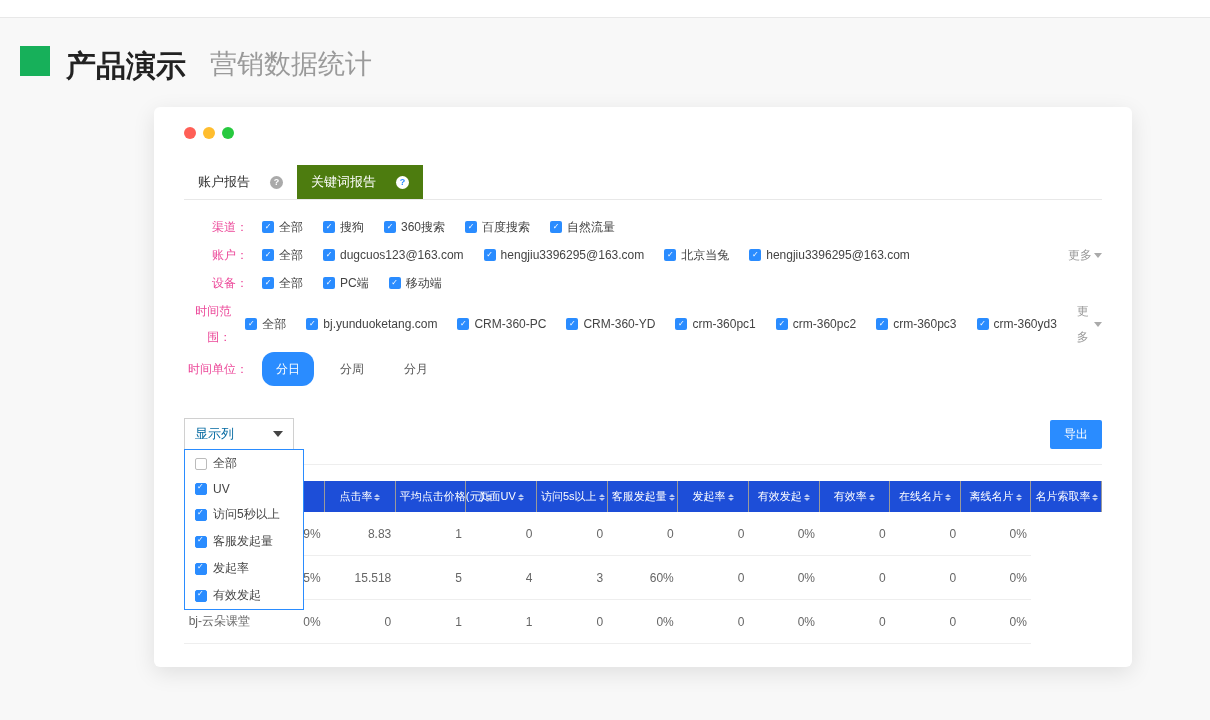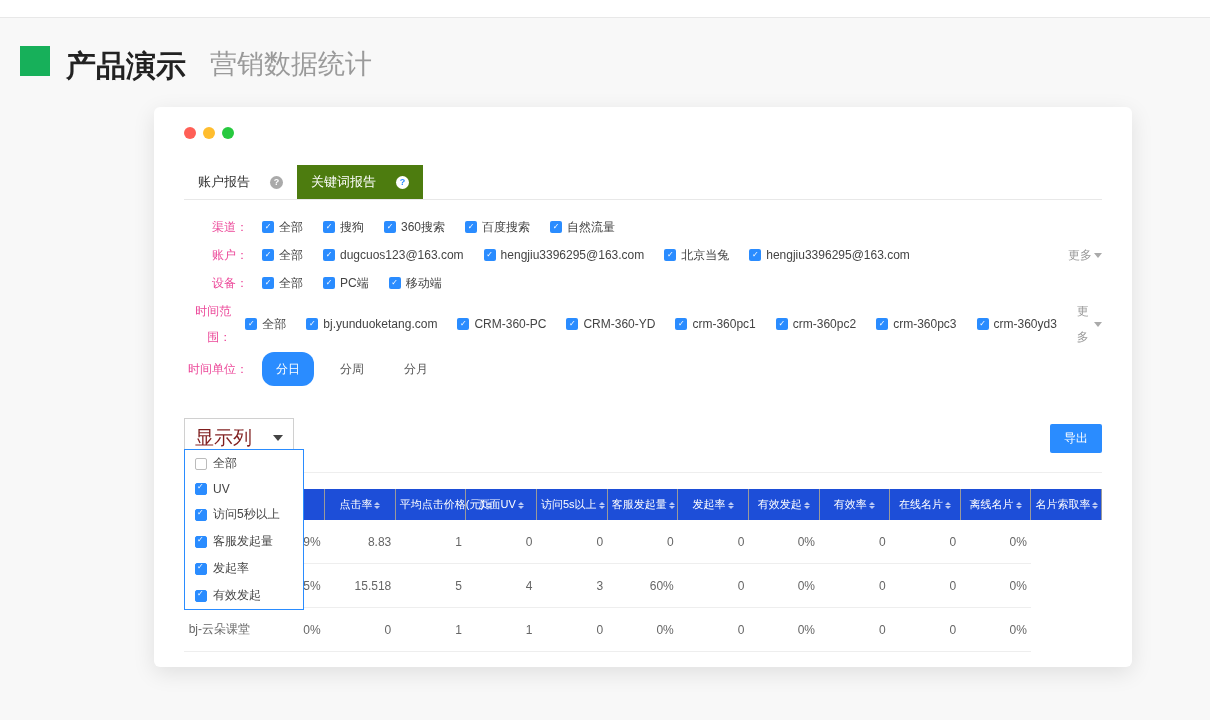--- a/index.html
+++ b/index.html
@@ -21,21 +21,21 @@
     .filter-row { display:flex; align-items:center; font-size:12px; line-height:26px; margin-bottom:2px; }
     .filter-label { width:64px; text-align:right; color:#ec4899; margin-right:14px; }
     .check-item { display:inline-flex; align-items:center; margin-right:20px; color:#444; white-space:nowrap; }
     .ck { width:12px; height:12px; border-radius:2px; background:#2a8cff; margin-right:5px; display:inline-flex; align-items:center; justify-content:center; }
     .ck::after { content:"✓"; color:#fff; font-size:8px; line-height:1; }
     .more-link { margin-left:auto; color:#999; font-size:12px; display:flex; align-items:center; gap:2px; }
     .time-opts span { display:inline-block; padding:4px 14px; border-radius:12px; margin-right:12px; font-size:12px; color:#555; cursor:pointer;}
     .time-opts span.sel { background:#2a8cff; color:#fff; }
     .spacer { height:30px; }
     .controls-row { display:flex; align-items:center; justify-content:space-between; position:relative; }
-    .select-box { width:110px; border:1px solid #d0d0d0; padding:6px 10px; font-size:19px; color:#7f1d1d; display:flex; justify-content:space-between; align-items:center; background:#fff; }
+    .select-box { width:110px; border:1px solid #d0d0d0; padding:6px 10px; font-size:13px; color:#0369a1; display:flex; justify-content:space-between; align-items:center; background:#fff; }
     .caret { width:0;height:0;border-left:5px solid transparent;border-right:5px solid transparent;border-top:6px solid #444; }
     .export-btn { background:#2a8cff; color:#fff; border:none; padding:6px 14px; font-size:12px; border-radius:2px; }
     .dropdown { position:absolute; top:31px; left:0; width:120px; background:#fff; border:1px solid #2a8cff; font-size:12px; z-index:50; }
     .dropdown .dd-item { padding:5px 10px; display:flex; align-items:center; gap:6px; color:#444; }
     .dd-ck { width:12px; height:12px; border:1px solid #bbb; border-radius:2px; display:inline-block; }
     .dd-ck.on { background:#2a8cff; border-color:#2a8cff; position:relative; }
     .dd-ck.on::after { content:"✓"; color:#fff; font-size:8px; position:absolute; left:1px; top:-2px; }
     table { width:100%; border-collapse:collapse; margin-top:16px; table-layout:fixed; }
     th { background:#1d4ed8; color:#fff; font-size:11px; font-weight:normal; padding:8px 4px; border-right:1px solid #9a9a9a; white-space:nowrap; }
     td { font-size:12px; color:#666; text-align:right; padding:13px 4px; border-bottom:1px solid #eee; white-space:nowrap; }

